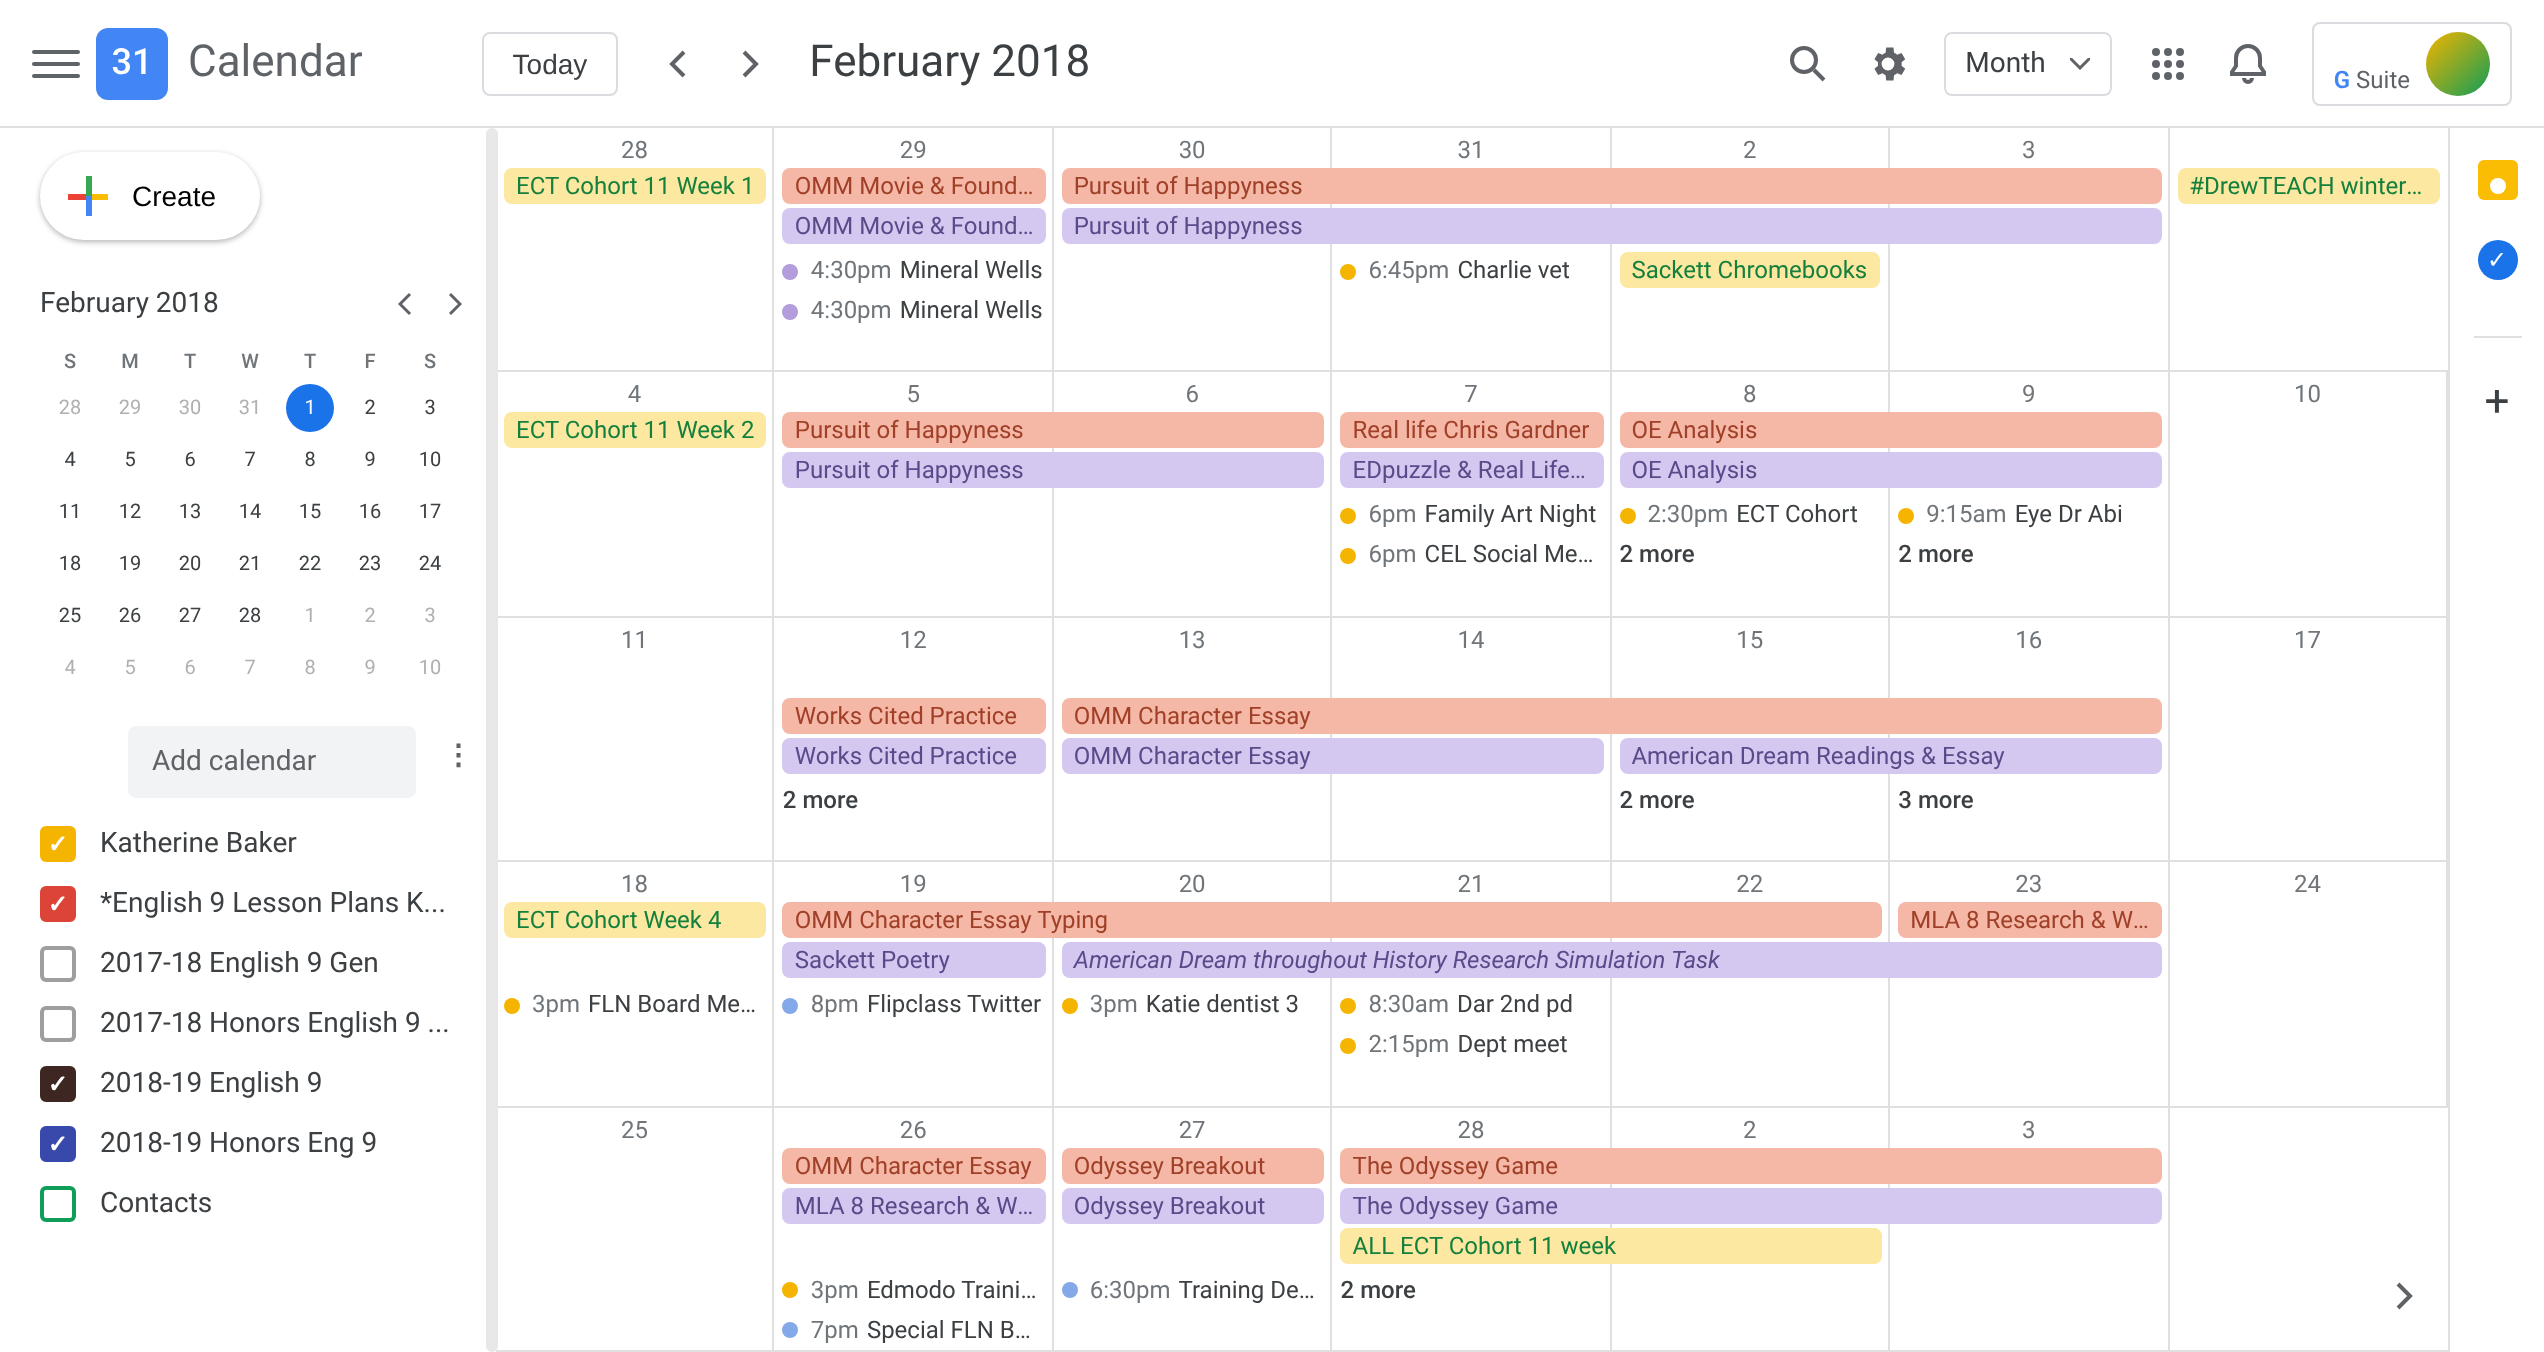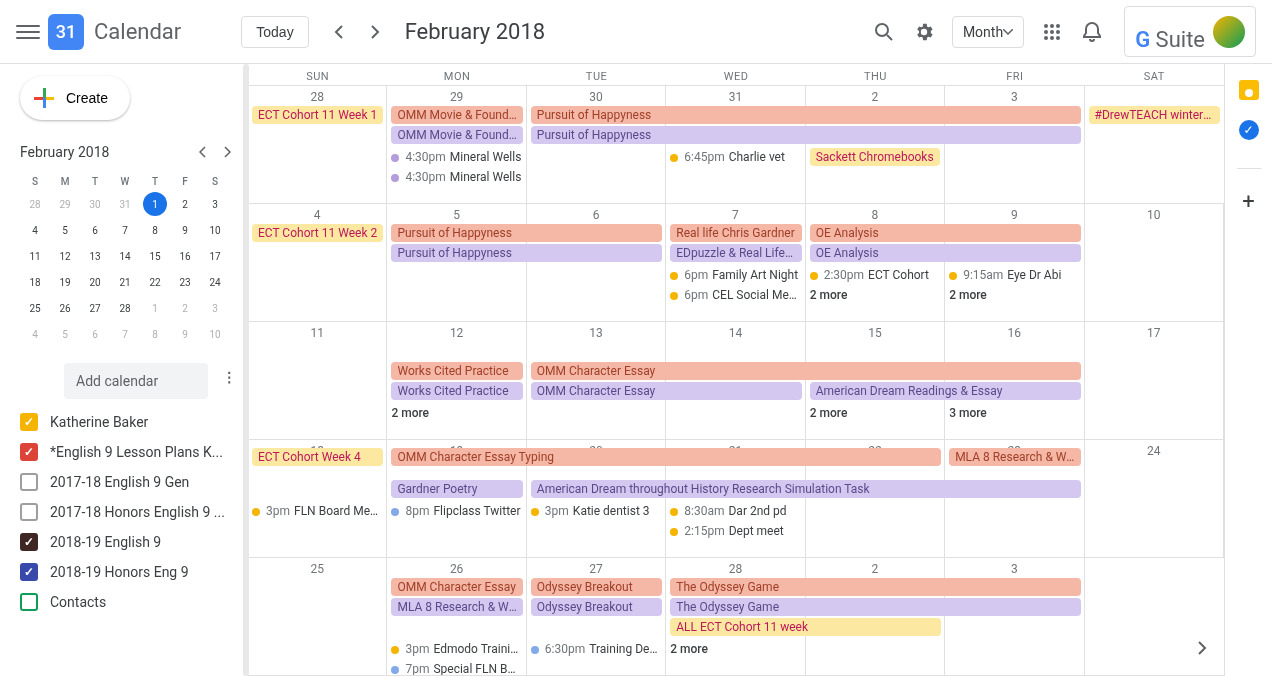--- a/index.html
+++ b/index.html
@@ -7,23 +7,23 @@
 .header { height: 64px; display: flex; align-items: center; padding: 0 16px; border-bottom: 1px solid #e0e0e0; }
 .hamburger { width: 24px; height: 24px; cursor: pointer; margin-right: 8px; display:flex; flex-direction:column; justify-content:center; gap:4px;}
 .hamburger span{display:block;height:2px;background:#5f6368;border-radius:1px;}
 .logo-box { width: 36px; height: 36px; background: #4285f4; border-radius: 6px; display: flex; align-items: center; justify-content: center; color: #fff; font-weight: 500; font-size: 18px; margin-right: 10px; }
 .app-title { font-size: 22px; color: #5f6368; font-weight: 400; margin-right: 60px; }
 .today-btn { border: 1px solid #dadce0; border-radius: 4px; padding: 7px 14px; font-size: 14px; color: #3c4043; background:#fff; cursor:pointer; margin-right:12px;}
 .nav-arrow { width: 36px; height: 36px; display: flex; align-items: center; justify-content: center; cursor: pointer; color: #5f6368; font-size: 18px; }
 .current-period { font-size: 22px; color: #3c4043; margin-left: 12px; }
 .header-spacer { flex: 1; }
 .header-icon { width: 40px; height: 40px; display: flex; align-items: center; justify-content: center; cursor: pointer; color: #5f6368; }
-.view-select { border: 1px solid #dadce0; border-radius: 4px; padding: 7px 10px; display: flex; align-items: center; gap: 0; cursor: pointer; margin: 0 8px; }
+.view-select { border: 1px solid #dadce0; border-radius: 4px; padding: 7px 10px; display: flex; align-items: center; gap: 12px; cursor: pointer; margin: 0 8px; }
 .gsuite-badge { border: 1px solid #dadce0; border-radius: 4px; padding: 4px 10px; display: flex; align-items: center; gap: 8px; margin-left: 12px; }
-.gsuite-text { font-size: 22px; color: #5f6368; margin-top: 16px;}
+.gsuite-text { font-size: 12px; color: #5f6368; margin-top: 16px;}
 .avatar { width: 32px; height: 32px; border-radius: 50%; background: linear-gradient(135deg,#f4b400,#0f9d58); }
 .main { display: flex; height: calc(100% - 64px); }
 .sidebar { width: 248px; padding: 12px 8px 12px 20px; border-right: 1px solid transparent; overflow-y: auto; }
 .create-btn { display: flex; align-items: center; gap: 12px; border: none; border-radius: 28px; padding: 12px 22px 12px 14px; box-shadow: 0 1px 3px rgba(0,0,0,0.2), 0 1px 2px rgba(0,0,0,0.1); background:#fff; cursor:pointer; margin-bottom: 20px; font-size:14px;}
 .plus-icon { width: 20px; height: 20px; position: relative; }
 .plus-icon::before,.plus-icon::after{content:'';position:absolute;background:#4285f4;}
 .plus-icon::before{width:20px;height:3px;top:8.5px;left:0;background:linear-gradient(to right,#ea4335 0 50%,#fbbc05 50% 100%);}
 .plus-icon::after{width:3px;height:20px;left:8.5px;top:0;background:linear-gradient(to bottom,#34a853 0 50%,#4285f4 50% 100%);}
 .mini-header { display: flex; align-items: center; margin-bottom: 8px; }
 .mini-title { font-size: 14px; color: #3c4043; flex:1;}
@@ -46,21 +46,21 @@
 .dow-cell { text-align:center; font-size:11px; color:#70757a; padding:6px 0 2px 0; letter-spacing:0.5px;}
 .weeks { flex:1; display:flex; flex-direction:column;}
 .week { flex:1; display:grid; grid-template-columns:repeat(7,1fr); border-bottom:1px solid #e0e0e0; position:relative; min-height:0;}
 .day-cell { border-right:1px solid #e0e0e0; padding:2px 4px; overflow:hidden; font-size:12px;}
 .day-cell:first-child{border-left:none;}
 .day-num { text-align:center; font-size:12px; color:#70757a; padding:2px 0 4px 0;}
 .day-num.bold { color:#3c4043; font-weight:500;}
 .event { border-radius:4px; padding:2px 6px; font-size:12px; margin-bottom:2px; white-space:nowrap; overflow:hidden; text-overflow:ellipsis; cursor:pointer;}
 .event.peach{ background:#f5b7a6; color:#a04028;}
 .event.lavender{ background:#d4c8f0; color:#5a4a8a;}
-.event.yellow{ background:#fce8a0; color:#be185d;}
+.event.yellow{ background:#fce8a0; color:#15803d;}
 .event.timed{ background:none; color:#3c4043; padding:2px 0;}
 .event.timed .dot{display:inline-block;width:8px;height:8px;border-radius:50%;margin-right:6px;vertical-align:middle;}
 .event.timed .time{color:#70757a;margin-right:4px;}
 .more{font-size:12px;font-weight:500;color:#3c4043;padding:2px 0;cursor:pointer;}
 .span-row{position:absolute;left:0;right:0;display:grid;grid-template-columns:repeat(7,1fr);pointer-events:none;}
 .span-row .event{pointer-events:auto;margin:0 4px 2px 4px;}
 .right-rail { width:48px; border-left:1px solid #e0e0e0; display:flex; flex-direction:column; align-items:center; padding-top:16px; gap:20px;}
 .rail-icon{width:20px;height:20px;border-radius:4px;}
 .rail-plus{font-size:22px;color:#3c4043;cursor:pointer;}
 .scroll-hint{position:absolute;left:243px;top:64px;bottom:0;width:6px;background:#e8e8e8;border-radius:3px;}
@@ -238,29 +238,20 @@
         </div>
         <div class="cal-item">
           <div class="cal-box" style="border-color: rgb(15, 157, 88);"></div>
           <span>Contacts</span>
         </div>
       </div>
   </div>
 
   <div class="grid-wrap">
     <div class="grid">
-      <div class="dow-row" id="dow-row">
-          <div class="dow-cell">SUN</div>
-          <div class="dow-cell">MON</div>
-          <div class="dow-cell">TUE</div>
-          <div class="dow-cell">WED</div>
-          <div class="dow-cell">THU</div>
-          <div class="dow-cell">FRI</div>
-          <div class="dow-cell">SAT</div>
-        </div>
       <div class="weeks" id="weeks">
           <div class="week">
             <div class="span-row" style="top: 20px;">
               <div class="event yellow" style="grid-column: 1 / 2;">ECT Cohort 11 Week 1</div>
               <div class="event peach" style="grid-column: 2 / 3;">OMM Movie &amp; Found Poetry</div>
               <div class="event peach" style="grid-column: 3 / 7;">Pursuit of Happyness</div>
               <div class="event yellow" style="grid-column: 7 / 8;">#DrewTEACH winter conference</div>
             </div>
             <div class="span-row" style="top: 40px;">
               <div class="event lavender" style="grid-column: 2 / 3;">OMM Movie &amp; Found Poetry</div>
@@ -378,28 +369,28 @@
               <div class="day-num">16</div>
               <div style="height: 60px;"></div>
               <div class="more">3 more</div>
             </div>
             <div class="day-cell">
               <div class="day-num">17</div>
               <div style="height: 60px;"></div>
             </div>
           </div>
           <div class="week">
-            <div class="span-row" style="top: 8px;">
+            <div class="span-row" style="top: 20px;">
               <div class="event yellow" style="grid-column: 1 / 2;">ECT Cohort Week 4</div>
               <div class="event peach" style="grid-column: 2 / 6;">OMM Character Essay Typing</div>
               <div class="event peach" style="grid-column: 6 / 7;">MLA 8 Research &amp; Writing</div>
             </div>
             <div class="span-row" style="top: 40px;">
-              <div class="event lavender" style="grid-column: 2 / 3;">Gardner Poetry</div>
-              <div class="event lavender" style="grid-column: 3 / 7;">American Dream throughout History Research Simulation Task</div>
+              <div class="event lavender" style="grid-column: 2 / 3;">Sackett Poetry</div>
+              <div class="event lavender" style="grid-column: 3 / 7; font-style: italic;">American Dream throughout History Research Simulation Task</div>
             </div>
             <div class="day-cell">
               <div class="day-num">18</div>
               <div style="height: 40px;"></div>
               <div class="event timed"><span class="dot" style="background: rgb(244, 180, 0);"></span><span class="time">3pm</span><span>FLN Board Meeting</span></div>
             </div>
             <div class="day-cell">
               <div class="day-num">19</div>
               <div style="height: 40px;"></div>
               <div class="event timed"><span class="dot" style="background: rgb(132, 169, 232);"></span><span class="time">8pm</span><span>Flipclass Twitter</span></div>

